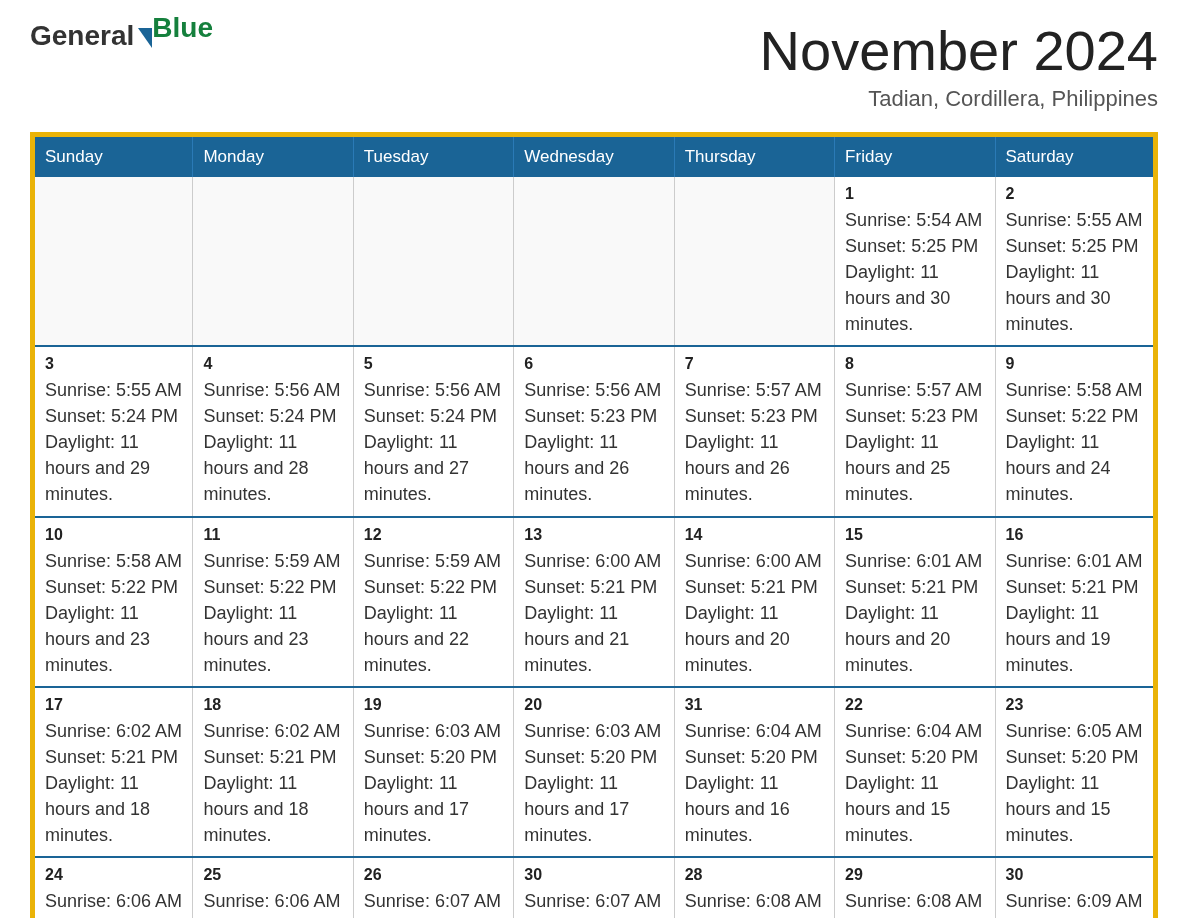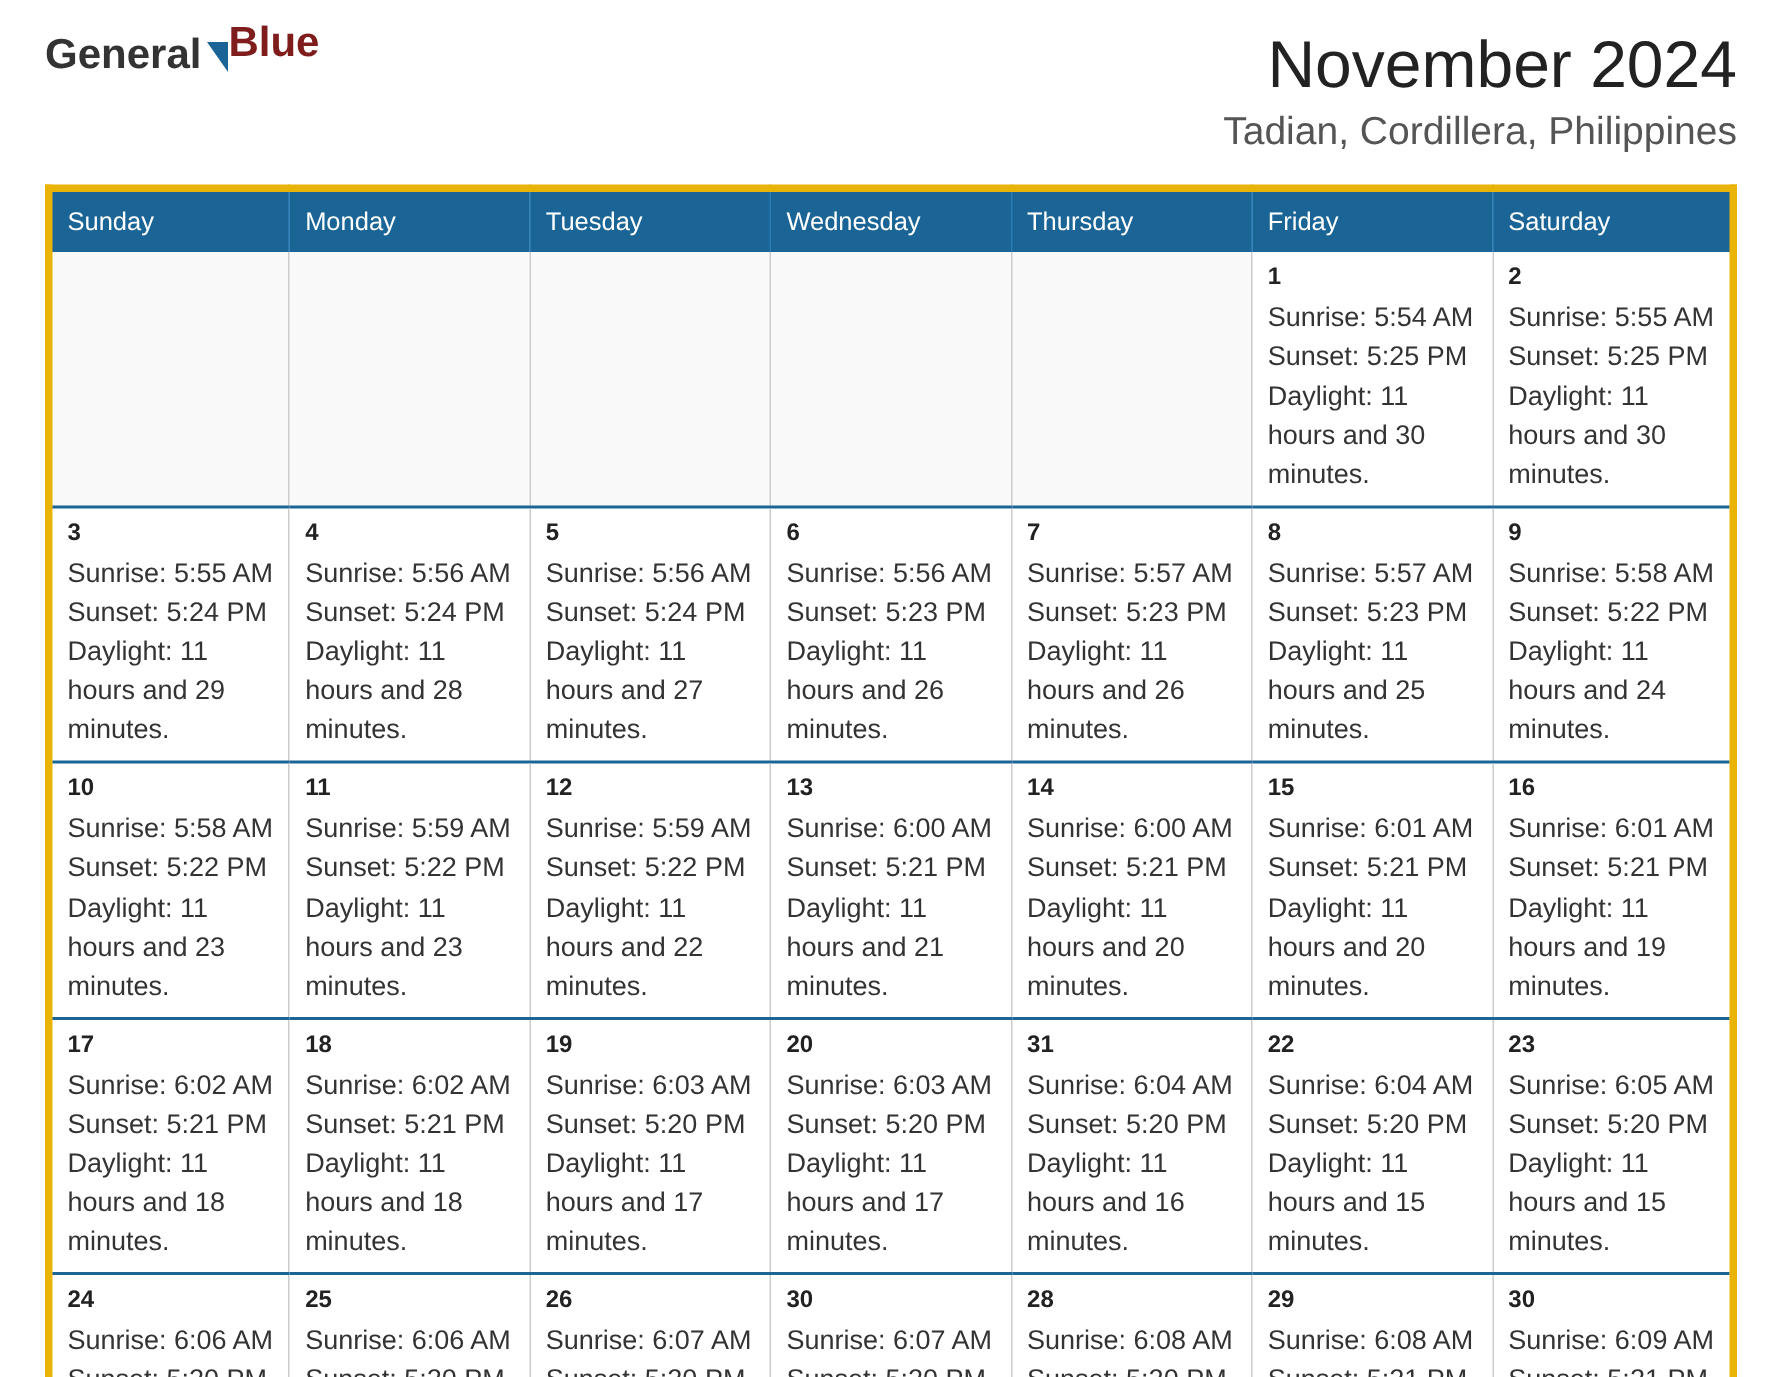--- a/index.html
+++ b/index.html
@@ -35,35 +35,35 @@
       height: 0;
       border-left: 14px solid transparent;
       border-right: 0px solid transparent;
       border-top: 20px solid #1a6496;
       margin-left: 4px;
       margin-top: 4px;
     }
     .logo-bottom {
       font-size: 28px;
       font-weight: bold;
-      color: #7f1d1d;
+      color: #15803d;
       margin-left: 0px;
       margin-top: -8px;
     }
     .title-section {
       text-align: right;
     }
     .month-title {
-      font-size: 44px;
+      font-size: 56px;
       font-weight: normal;
       color: #222;
       line-height: 1.1;
     }
     .location {
-      font-size: 26px;
+      font-size: 22px;
       color: #555;
       margin-top: 4px;
     }
     table {
       width: 100%;
       border-collapse: collapse;
       border: 5px solid #eab308;
     }
     thead tr th {
       background-color: #1a6496;

